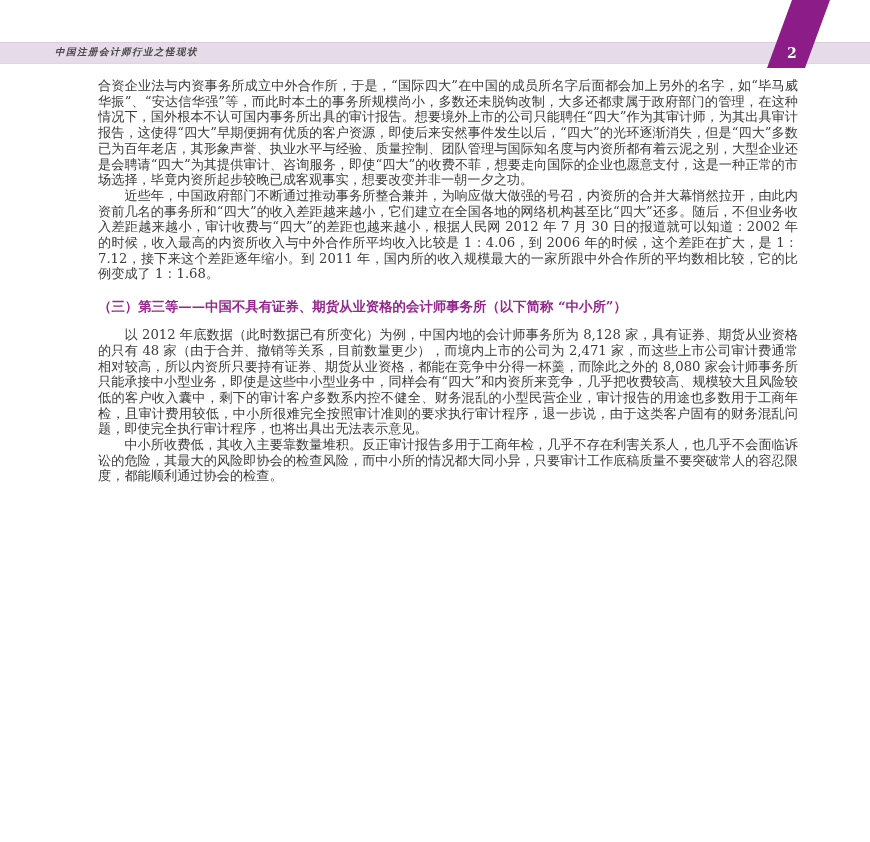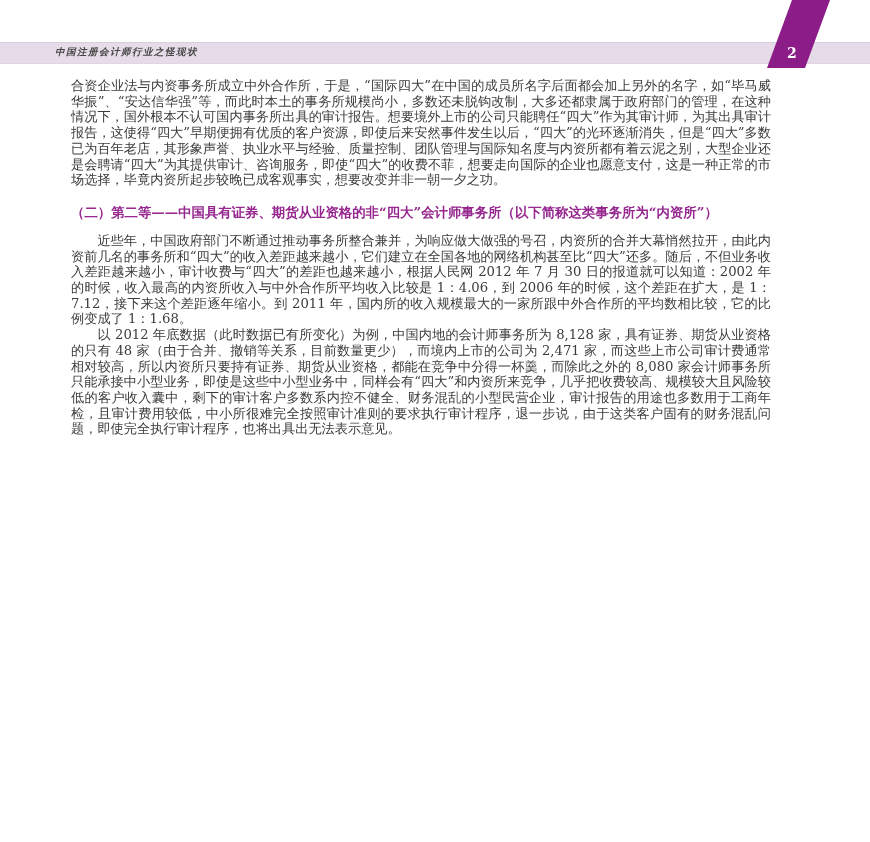--- a/index.html
+++ b/index.html
@@ -31,21 +31,21 @@
     white-space:nowrap;
   }
   
   .ribbon-svg{position:absolute;left:0;top:0;z-index:3;}
   .ribbon-num{
     font-family:"DejaVu Serif", serif;
     font-weight:bold;font-size:14px;fill:#ffffff;
   }
   
   .doc-body{
-    position:absolute;left:71px;top:78px;width:700px;
+    position:absolute;left:98px;top:78px;width:700px;
     color:var(--ink);
     font-size:13.2px;line-height:15.7px;
     text-align:justify;
   }
   .para{margin:0;}
   .para.indent{text-indent:2em;}
   .sec-heading{
     margin:15px 0 11px 0;
     color:var(--heading);
     font-size:13.4px;line-height:19px;
@@ -62,18 +62,19 @@
 
   <div class="header-title">中国注册会计师行业之怪现状</div>
 
   <svg class="ribbon-svg" width="870" height="70" viewBox="0 0 870 70">
     <polygon points="792,0 830,0 805,68 767,68" fill="#8c1c87"></polygon>
     <text x="787" y="58" class="ribbon-num">2</text>
   </svg>
 
   <div class="doc-body">
       <p class="para">合资企业法与内资事务所成立中外合作所，于是，“国际四大”在中国的成员所名字后面都会加上另外的名字，如“毕马威华振”、“安达信华强”等，而此时本土的事务所规模尚小，多数还未脱钩改制，大多还都隶属于政府部门的管理，在这种情况下，国外根本不认可国内事务所出具的审计报告。想要境外上市的公司只能聘任“四大”作为其审计师，为其出具审计报告，这使得“四大”早期便拥有优质的客户资源，即使后来安然事件发生以后，“四大”的光环逐渐消失，但是“四大”多数已为百年老店，其形象声誉、执业水平与经验、质量控制、团队管理与国际知名度与内资所都有着云泥之别，大型企业还是会聘请“四大”为其提供审计、咨询服务，即使“四大”的收费不菲，想要走向国际的企业也愿意支付，这是一种正常的市场选择，毕竟内资所起步较晚已成客观事实，想要改变并非一朝一夕之功。</p>
-      <h3 class="sec-heading">（二）第二等——中国具有证券、期货从业资格的非“四大”会计师事务所（以下简称这类事务所为“内资所”）</h3>
       <p class="para indent">近些年，中国政府部门不断通过推动事务所整合兼并，为响应做大做强的号召，内资所的合并大幕悄然拉开，由此内资前几名的事务所和“四大”的收入差距越来越小，它们建立在全国各地的网络机构甚至比“四大”还多。随后，不但业务收入差距越来越小，审计收费与“四大”的差距也越来越小，根据人民网 2012 年 7 月 30 日的报道就可以知道：2002 年的时候，收入最高的内资所收入与中外合作所平均收入比较是 1：4.06，到 2006 年的时候，这个差距在扩大，是 1：7.12，接下来这个差距逐年缩小。到 2011 年，国内所的收入规模最大的一家所跟中外合作所的平均数相比较，它的比例变成了 1：1.68。</p>
+      <h3 class="sec-heading">（三）第三等——中国不具有证券、期货从业资格的会计师事务所（以下简称 “中小所”）</h3>
       <p class="para indent">以 2012 年底数据（此时数据已有所变化）为例，中国内地的会计师事务所为 8,128 家，具有证券、期货从业资格的只有 48 家（由于合并、撤销等关系，目前数量更少），而境内上市的公司为 2,471 家，而这些上市公司审计费通常相对较高，所以内资所只要持有证券、期货从业资格，都能在竞争中分得一杯羹，而除此之外的 8,080 家会计师事务所只能承接中小型业务，即使是这些中小型业务中，同样会有“四大”和内资所来竞争，几乎把收费较高、规模较大且风险较低的客户收入囊中，剩下的审计客户多数系内控不健全、财务混乱的小型民营企业，审计报告的用途也多数用于工商年检，且审计费用较低，中小所很难完全按照审计准则的要求执行审计程序，退一步说，由于这类客户固有的财务混乱问题，即使完全执行审计程序，也将出具出无法表示意见。</p>
+      <p class="para indent">中小所收费低，其收入主要靠数量堆积。反正审计报告多用于工商年检，几乎不存在利害关系人，也几乎不会面临诉讼的危险，其最大的风险即协会的检查风险，而中小所的情况都大同小异，只要审计工作底稿质量不要突破常人的容忍限度，都能顺利通过协会的检查。</p>
     </div>
 
 </div>
 
 </body></html>

